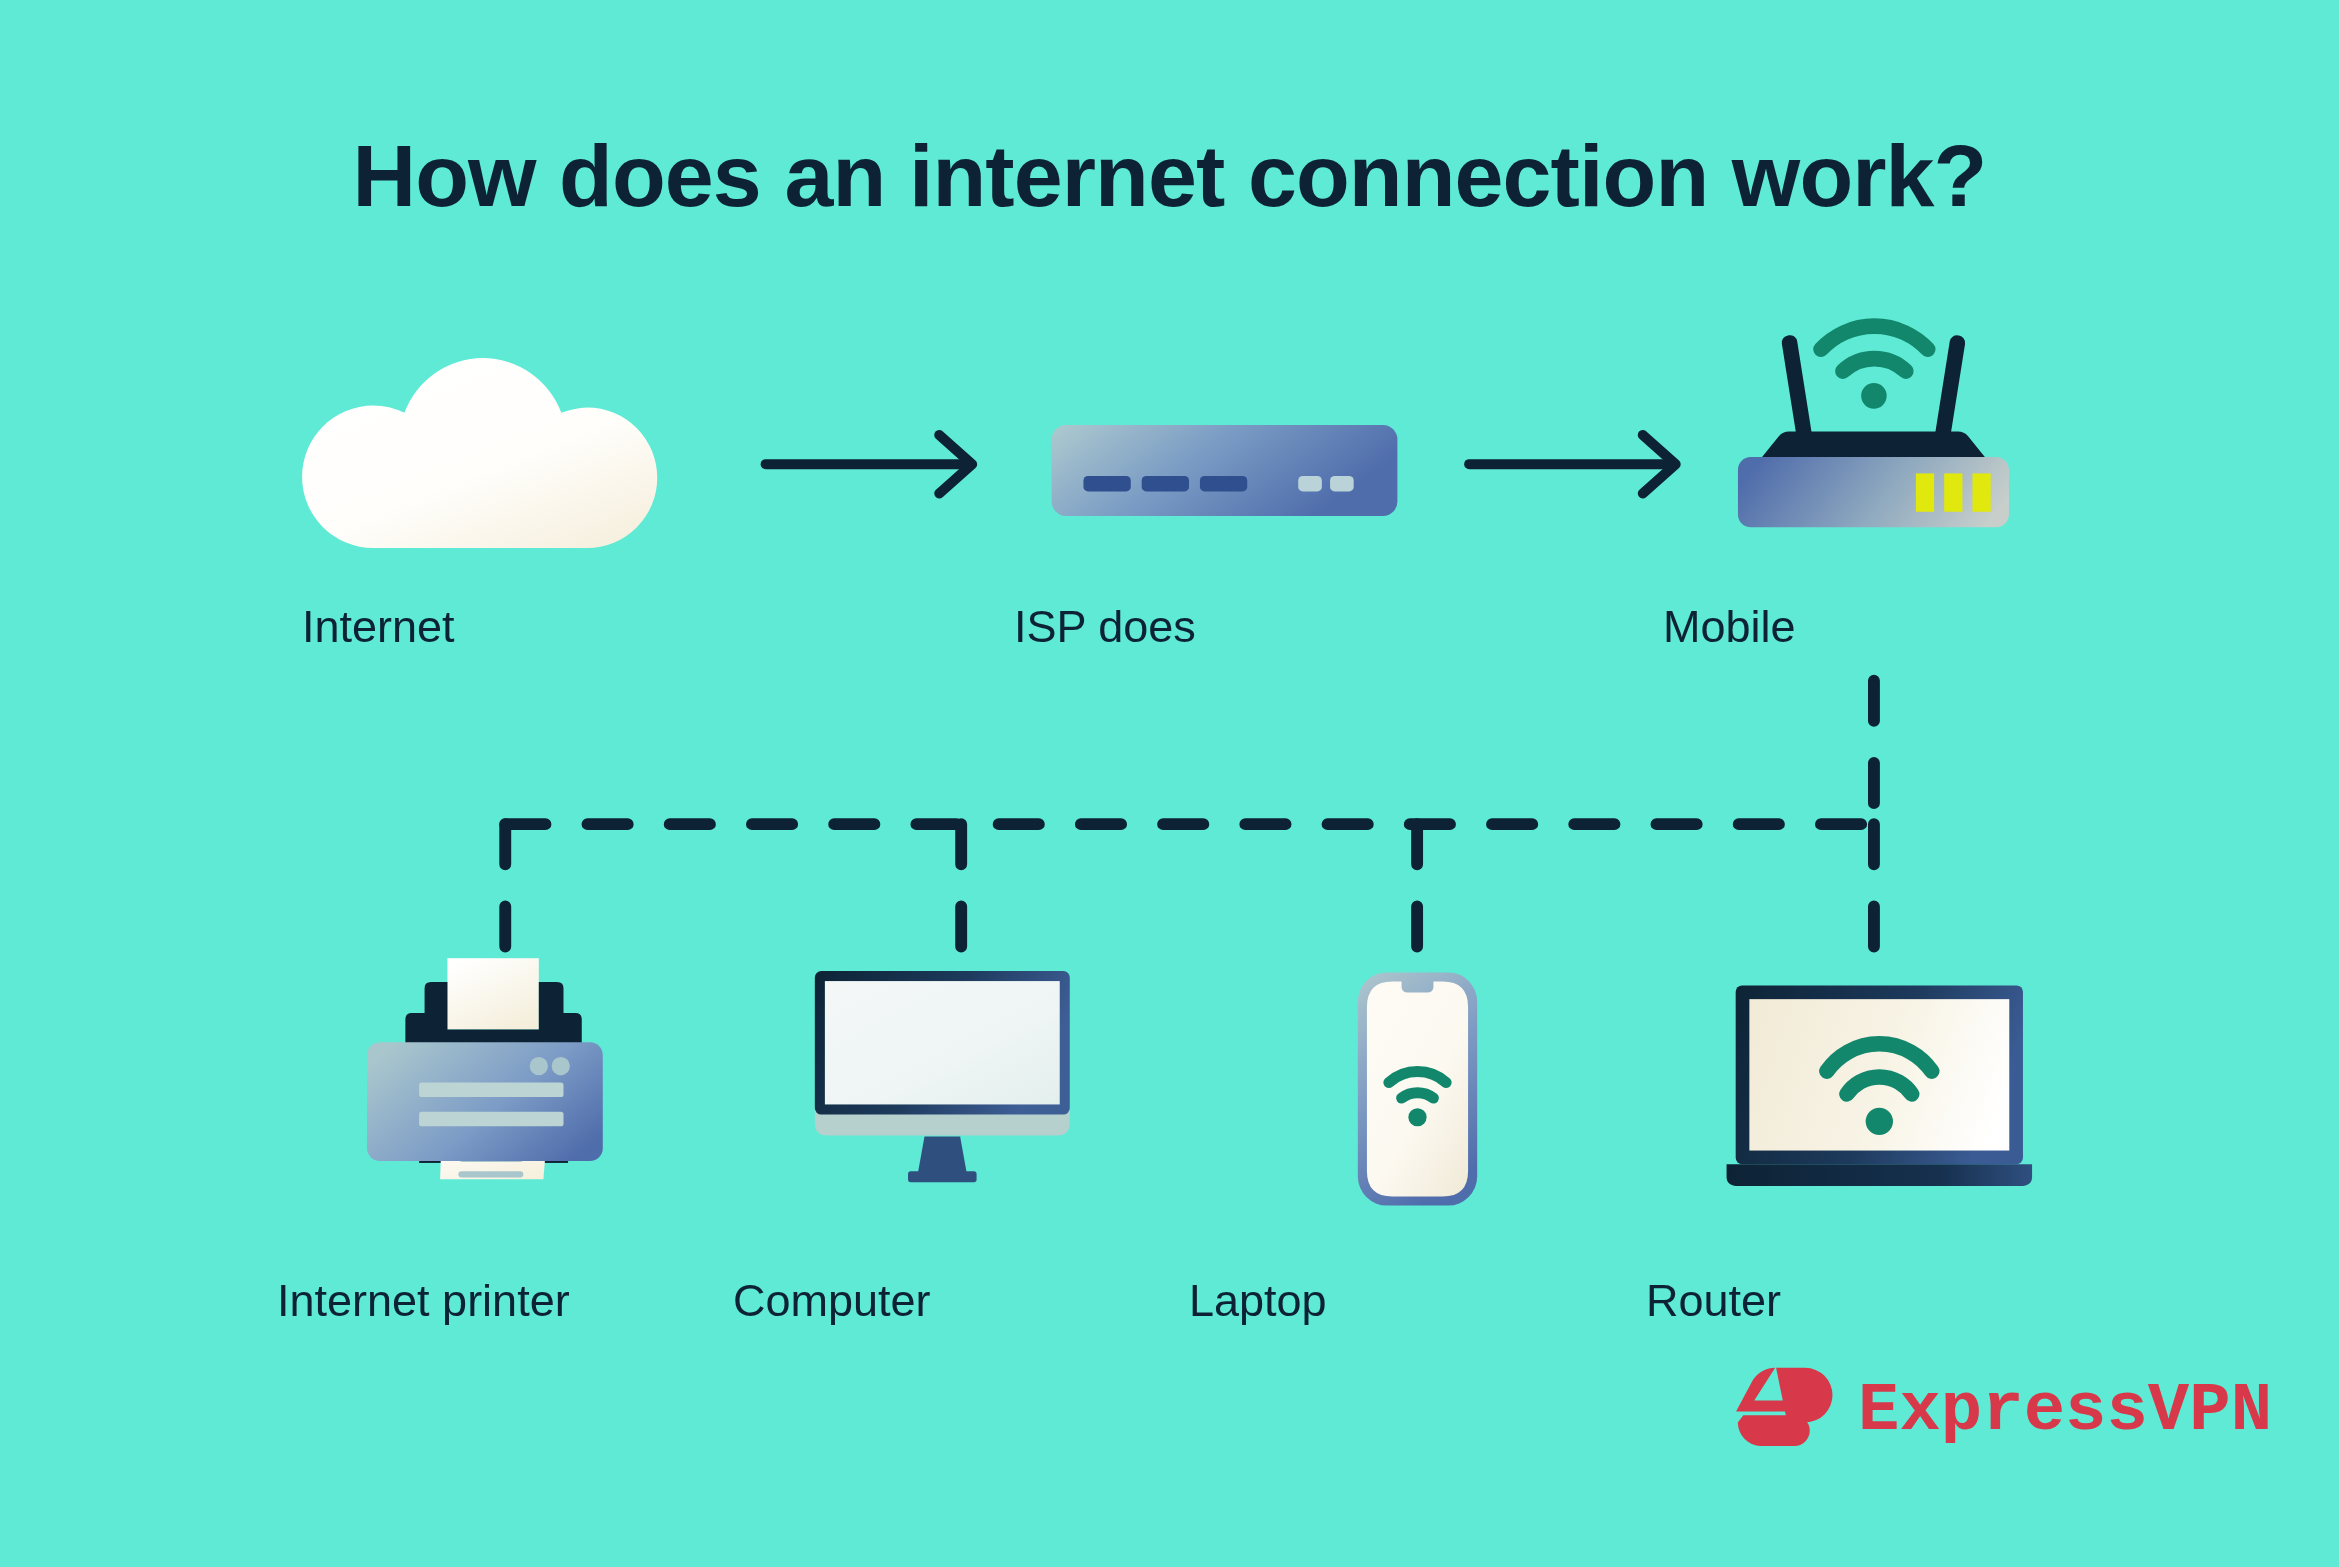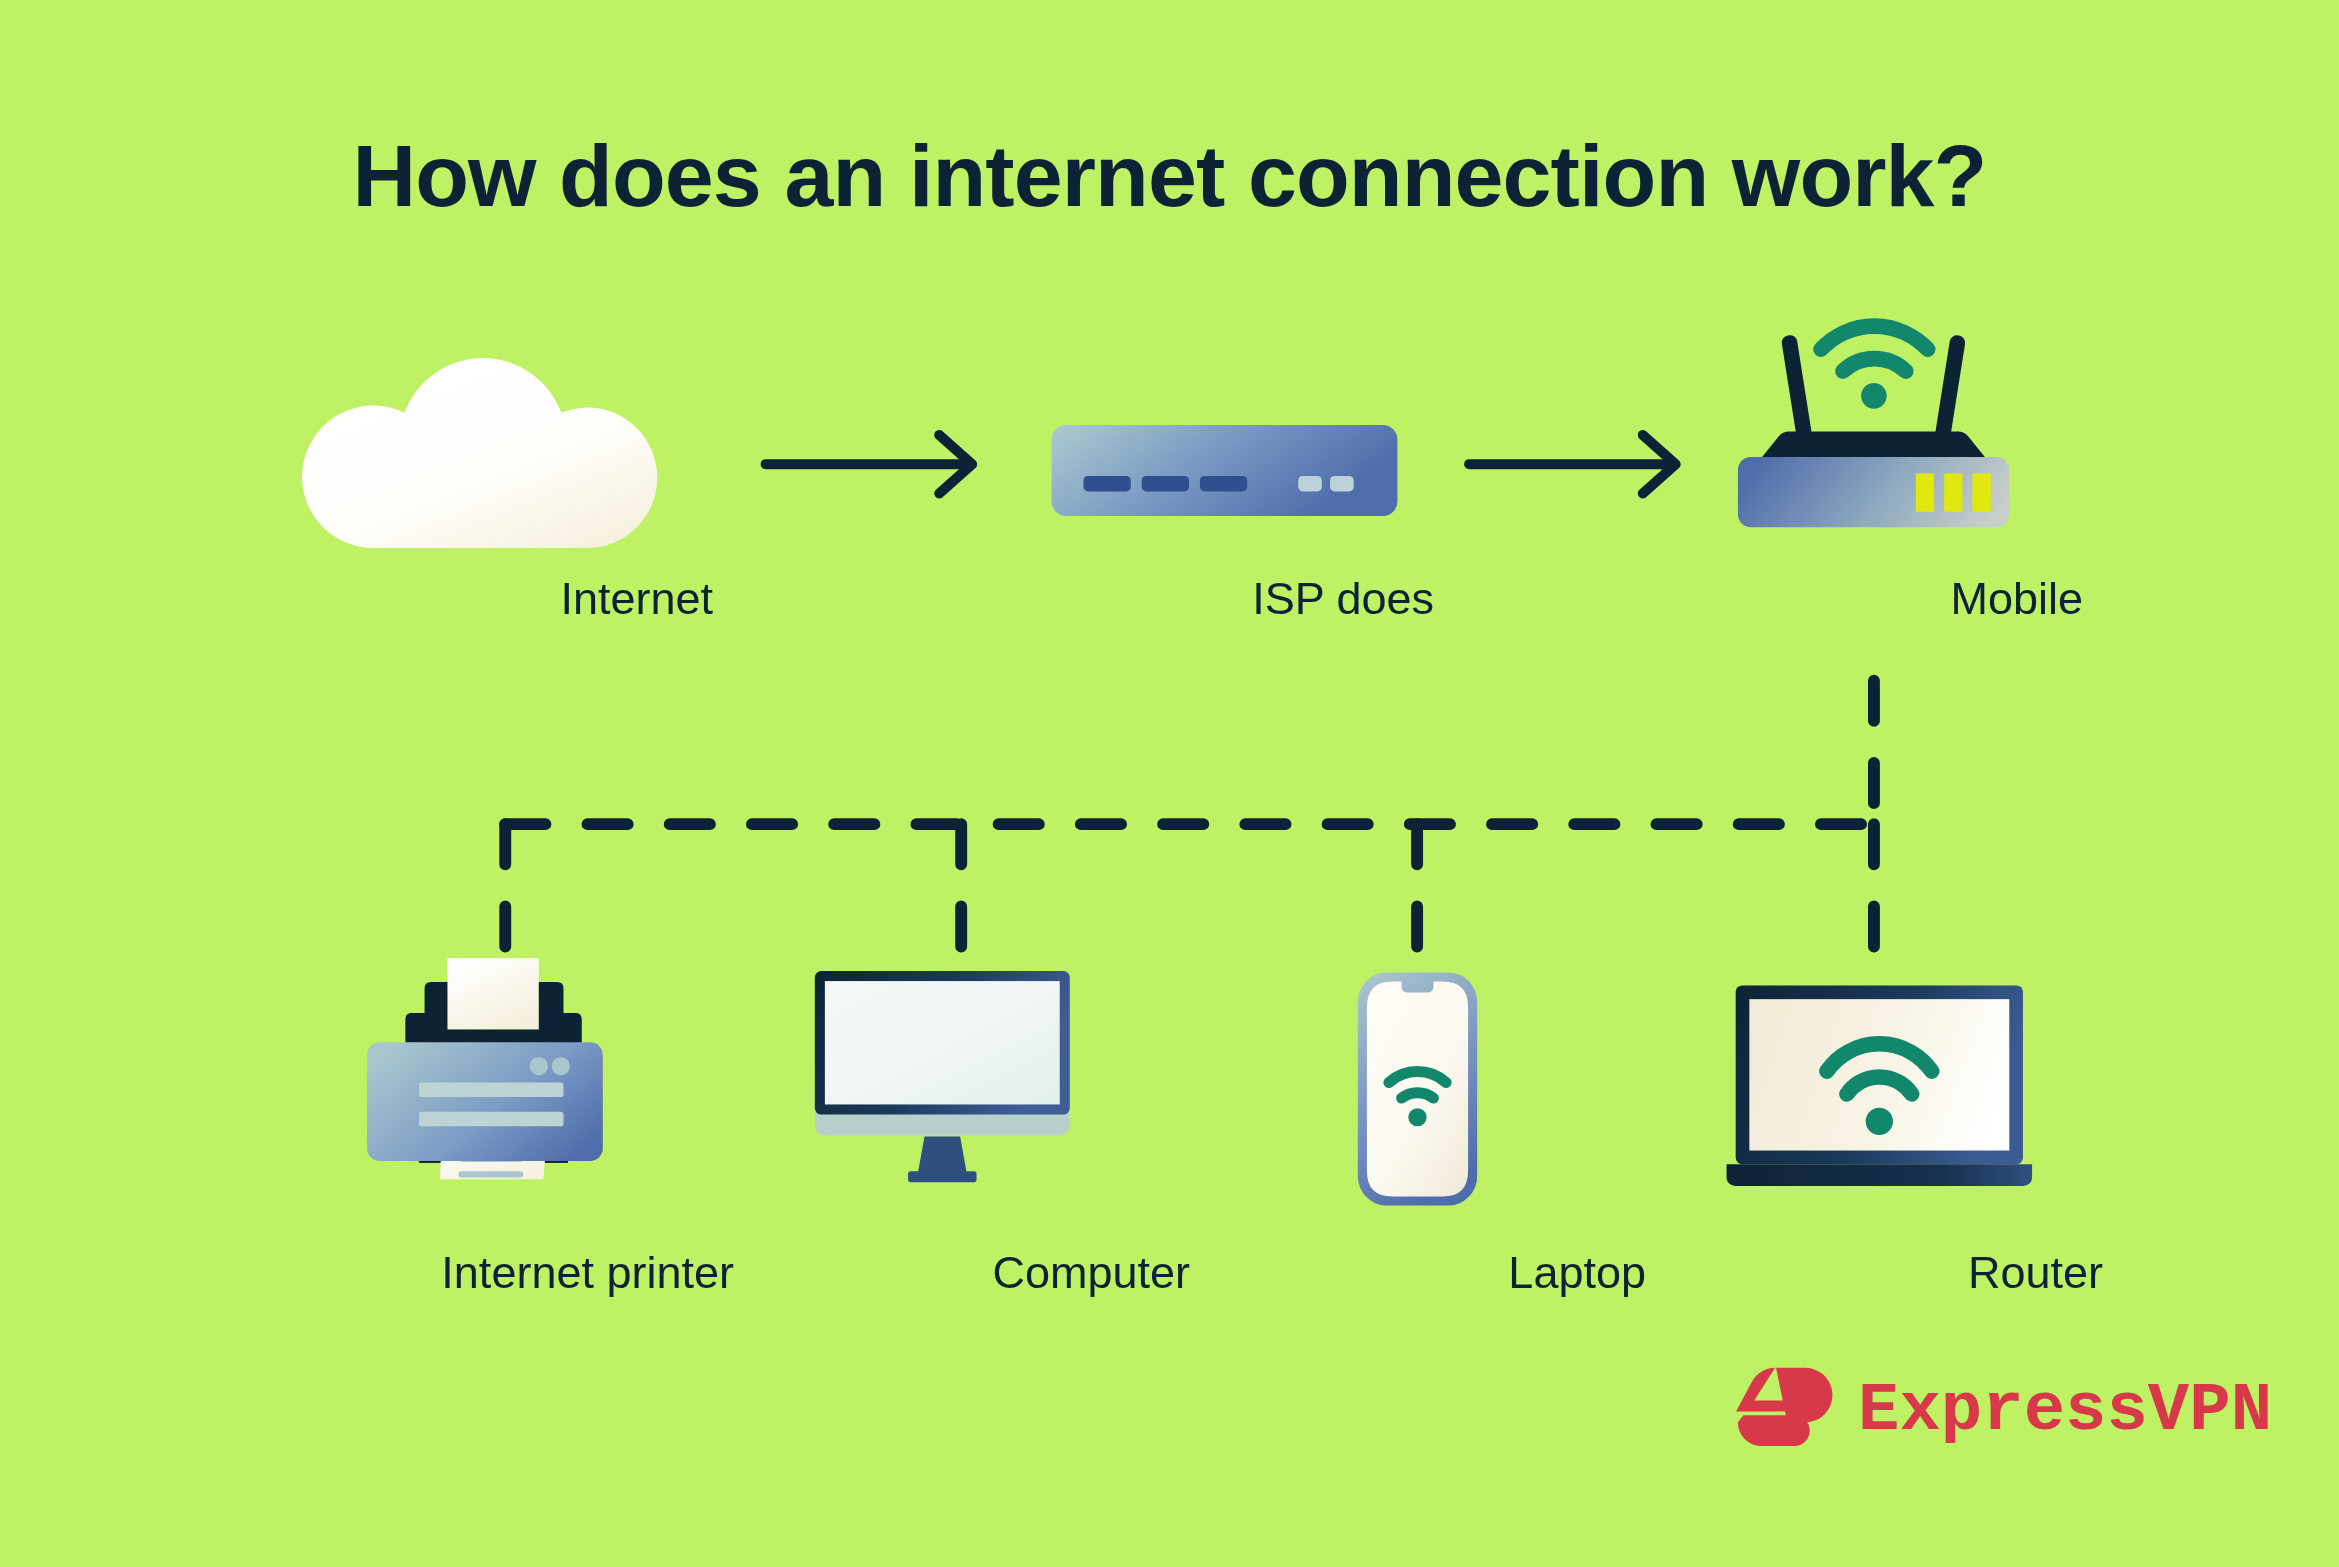--- a/index.html
+++ b/index.html
@@ -11,47 +11,48 @@
     width: 2339px;
     height: 1567px;
     position: relative;
     overflow: hidden;
     font-family: "Liberation Sans", sans-serif;
     -webkit-font-smoothing: antialiased;
   }
   .stage {
     position: absolute;
     inset: 0;
-    background: #bef264;
+    background: #5eead4;
   }
 
   
   .title {
     position: absolute;
     left: 0;
     top: 128px;
     width: 2339px;
     text-align: center;
     font-size: 88px;
     font-weight: 700;
     letter-spacing: -0.9px;
     color: #0d2335;
     line-height: 1.1;
     white-space: nowrap;
   }
 
   
   .nlabel {
     position: absolute;
-    text-align: right;
+    text-align: left;
     font-size: 45px;
     font-weight: 400;
     color: #0d2335;
     white-space: nowrap;
     line-height: 1;
+    margin-top: 28px;
   }
 
   
   .node { position: absolute; }
   .node svg { display: block; overflow: visible; }
 
   
   .wires {
     position: absolute;
     left: 0; top: 0;

